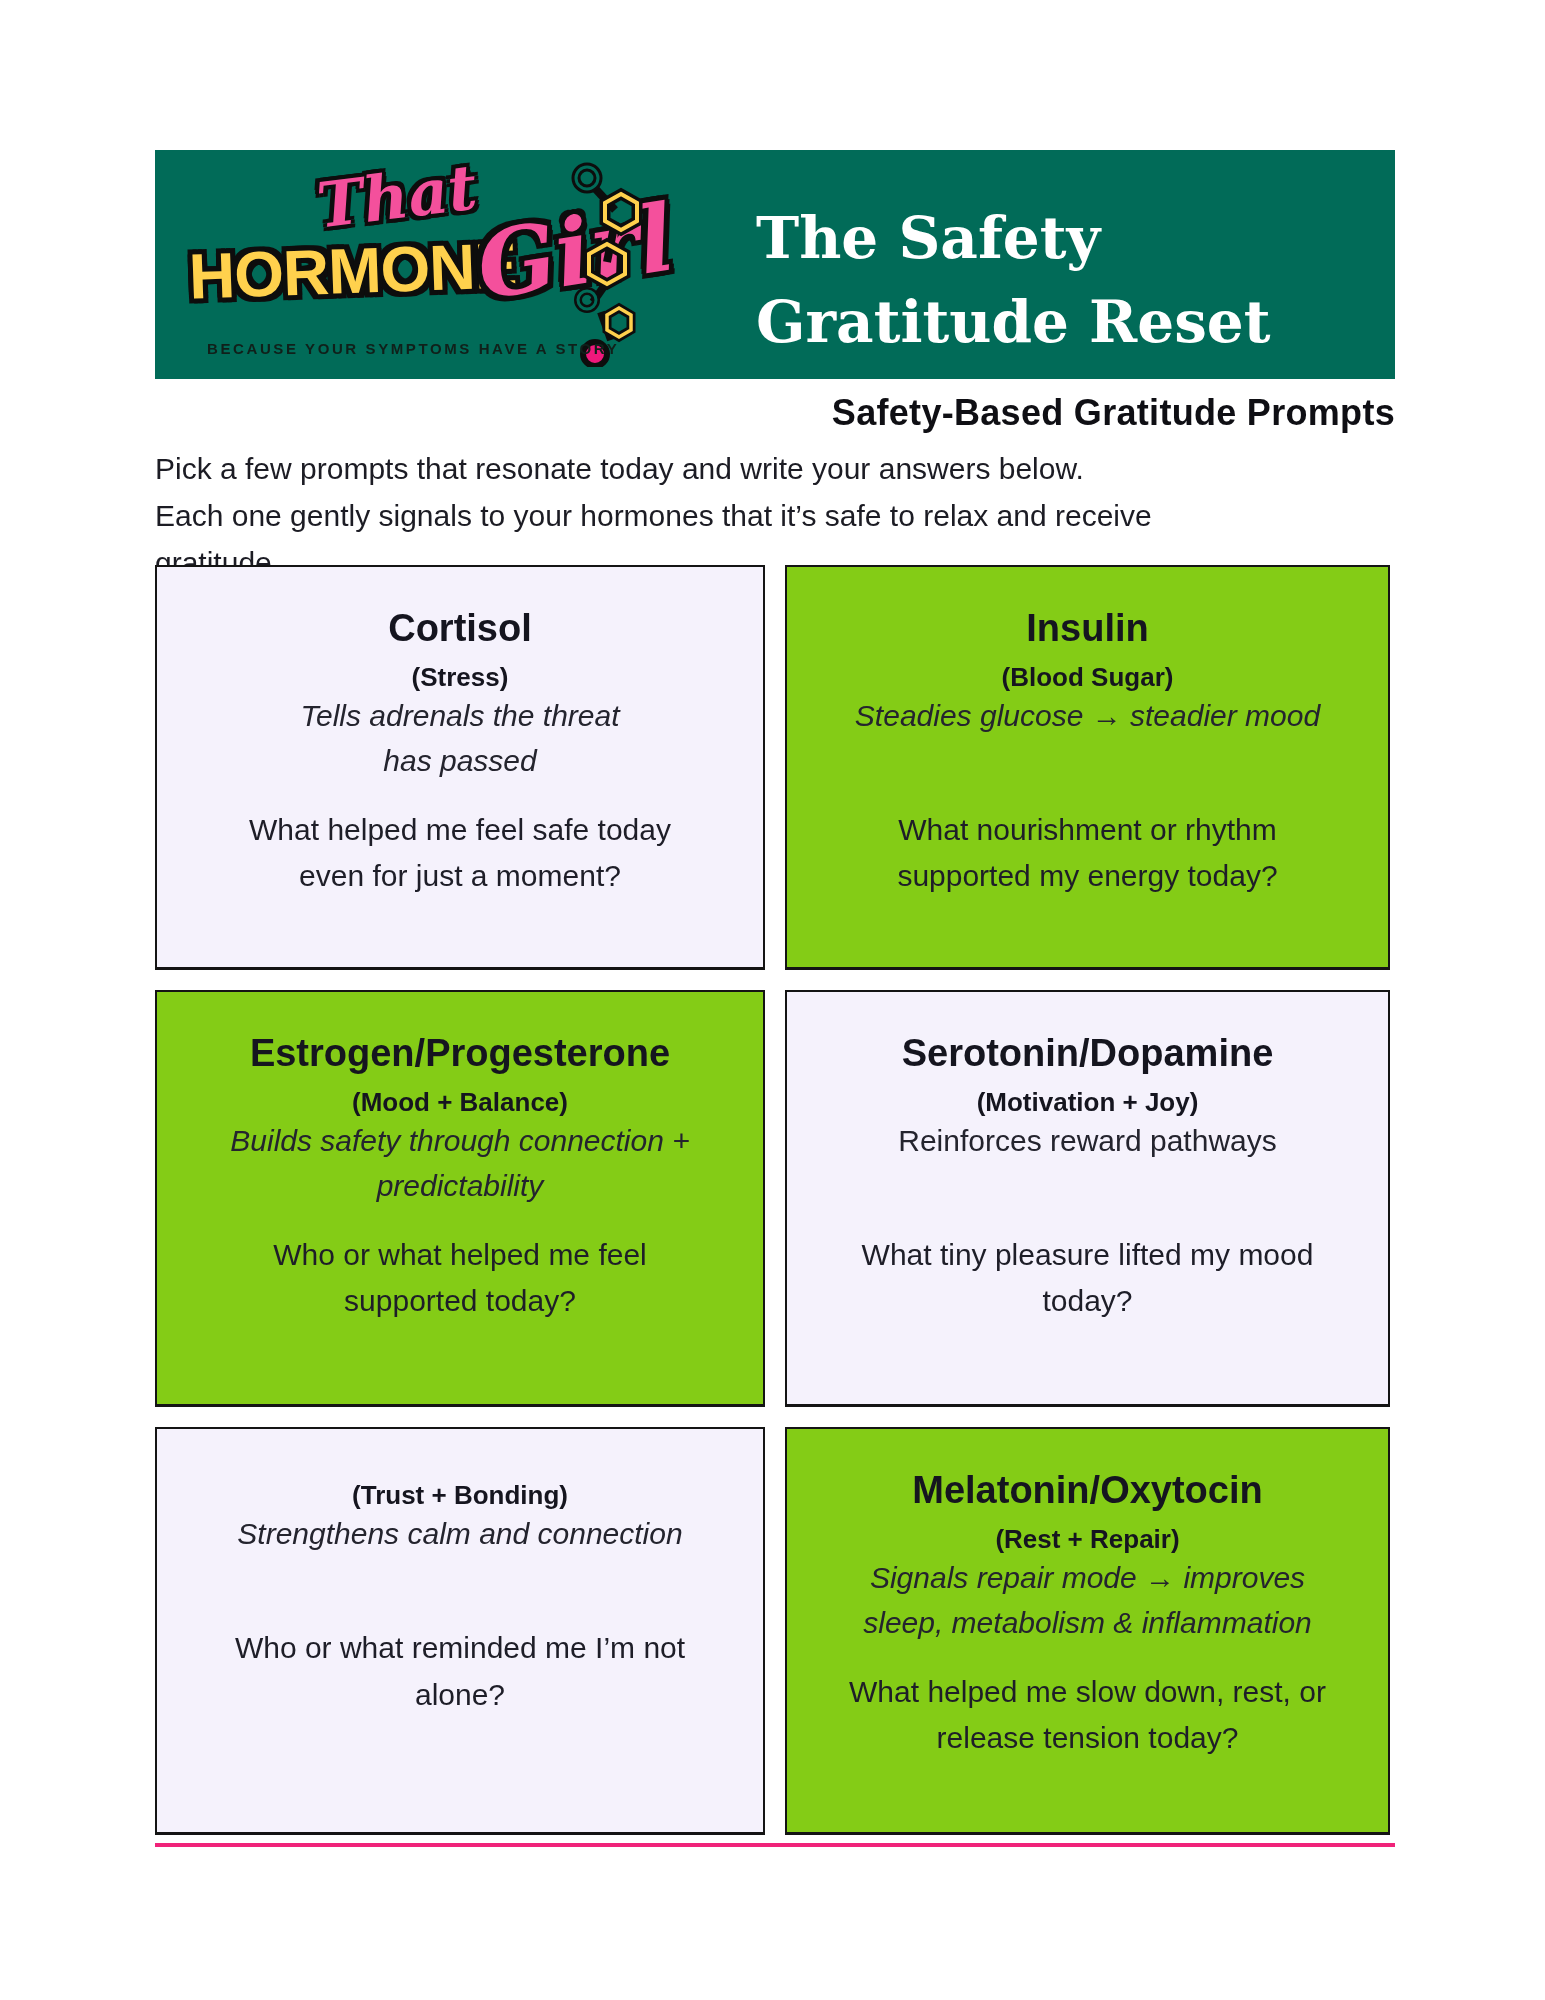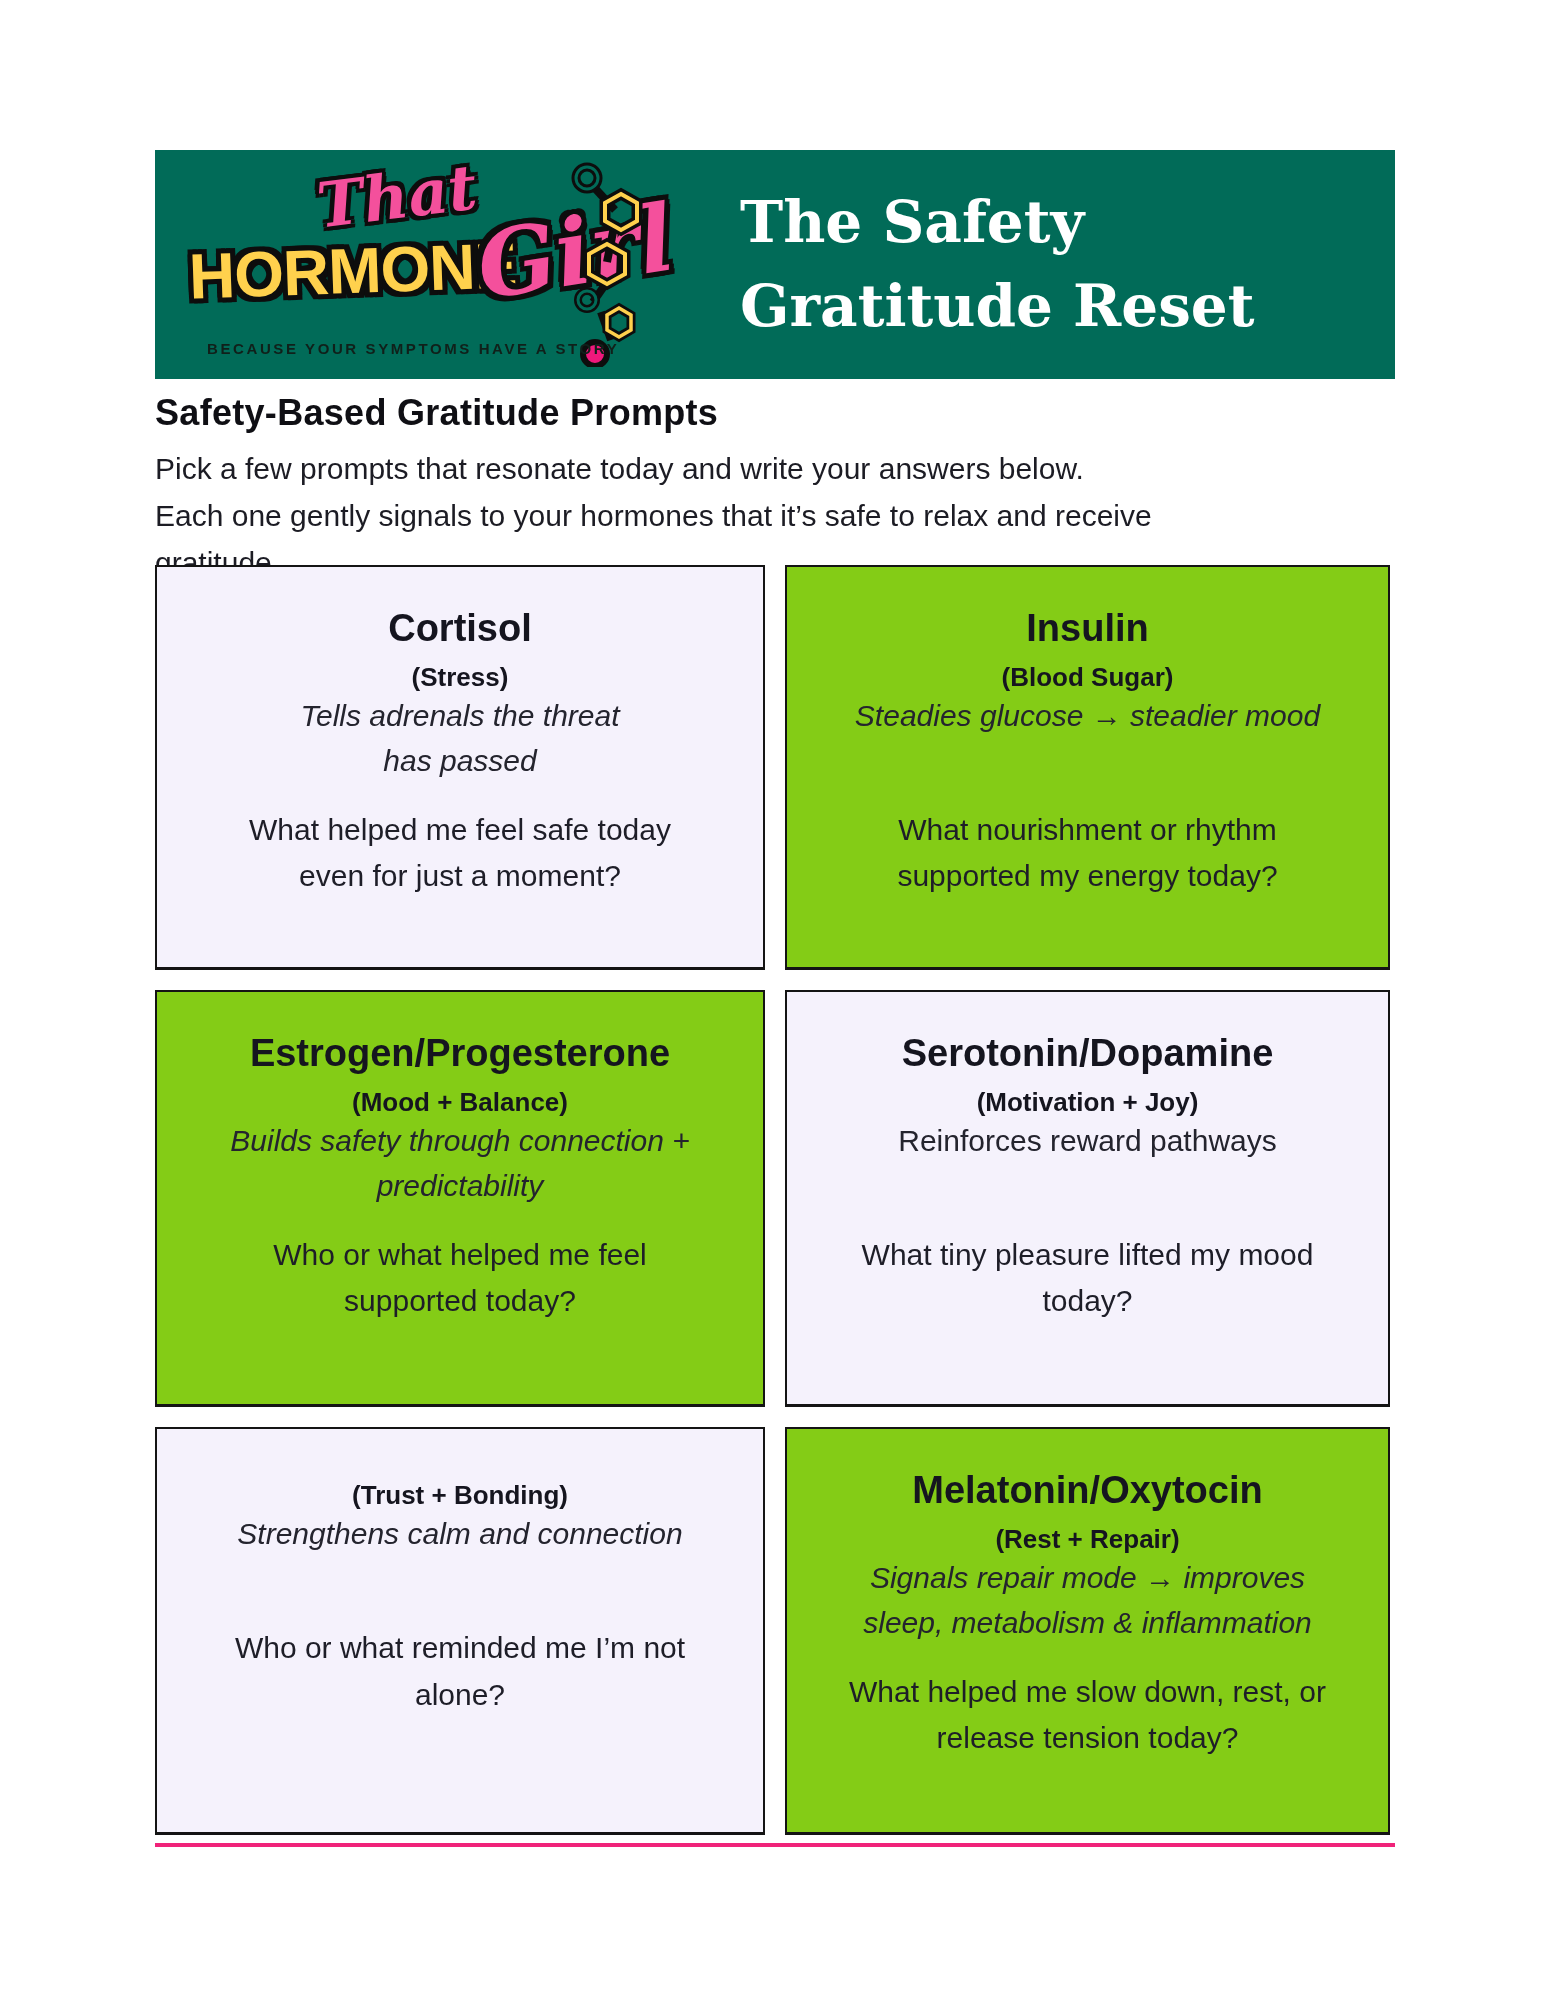--- a/index.html
+++ b/index.html
@@ -50,32 +50,33 @@
   .molecule { position:absolute; left:408px; top:12px; }
   .logo-tagline {
     position:absolute; left:52px; top:190px; width:360px;
     text-align:right;
     font-size:15px; font-weight:700; letter-spacing:2.6px;
     color:#10201a;
     white-space:nowrap;
   }
   .banner-title {
     position:absolute; left:585px; top:30px;
-    margin:0;
+    margin:16px;
     font-family:"DejaVu Serif", serif;
     font-weight:700; font-size:58px; line-height:1.45;
     color:#ffffff;
     white-space:pre-line;
   }
 
   
   .intro { position:absolute; left:155px; top:392px; width:1240px; }
   .intro h2 {
     margin:0; font-size:36px; font-weight:700; color:#0f0f14;
     letter-spacing:0.3px;
+    text-align:right;
   }
   .intro p {
     margin:12px 0 0 0;
     font-size:30px; line-height:1.56; color:#1c1c24;
     white-space:pre-line;
   }
 
   
   .grid {
     position:absolute; left:155px; top:565px; width:1094px;

